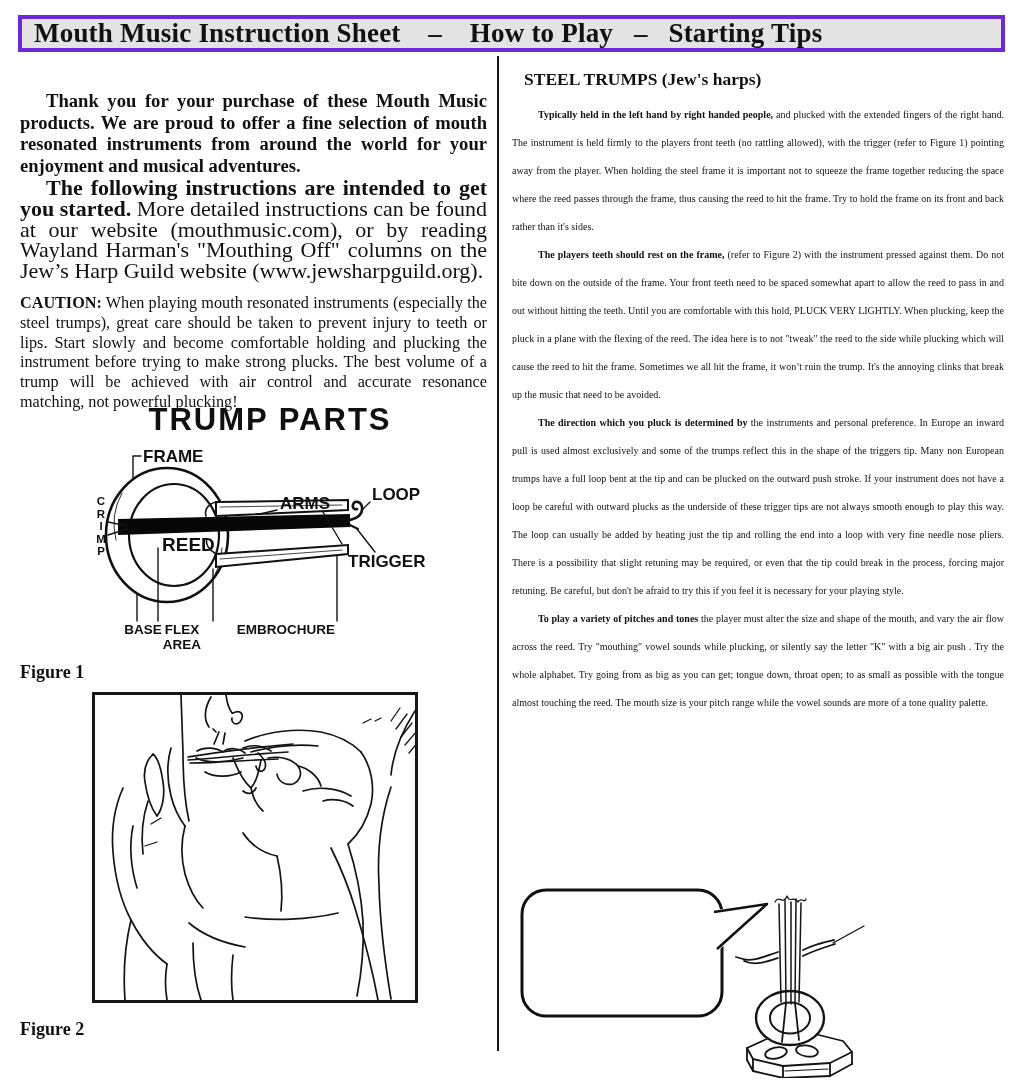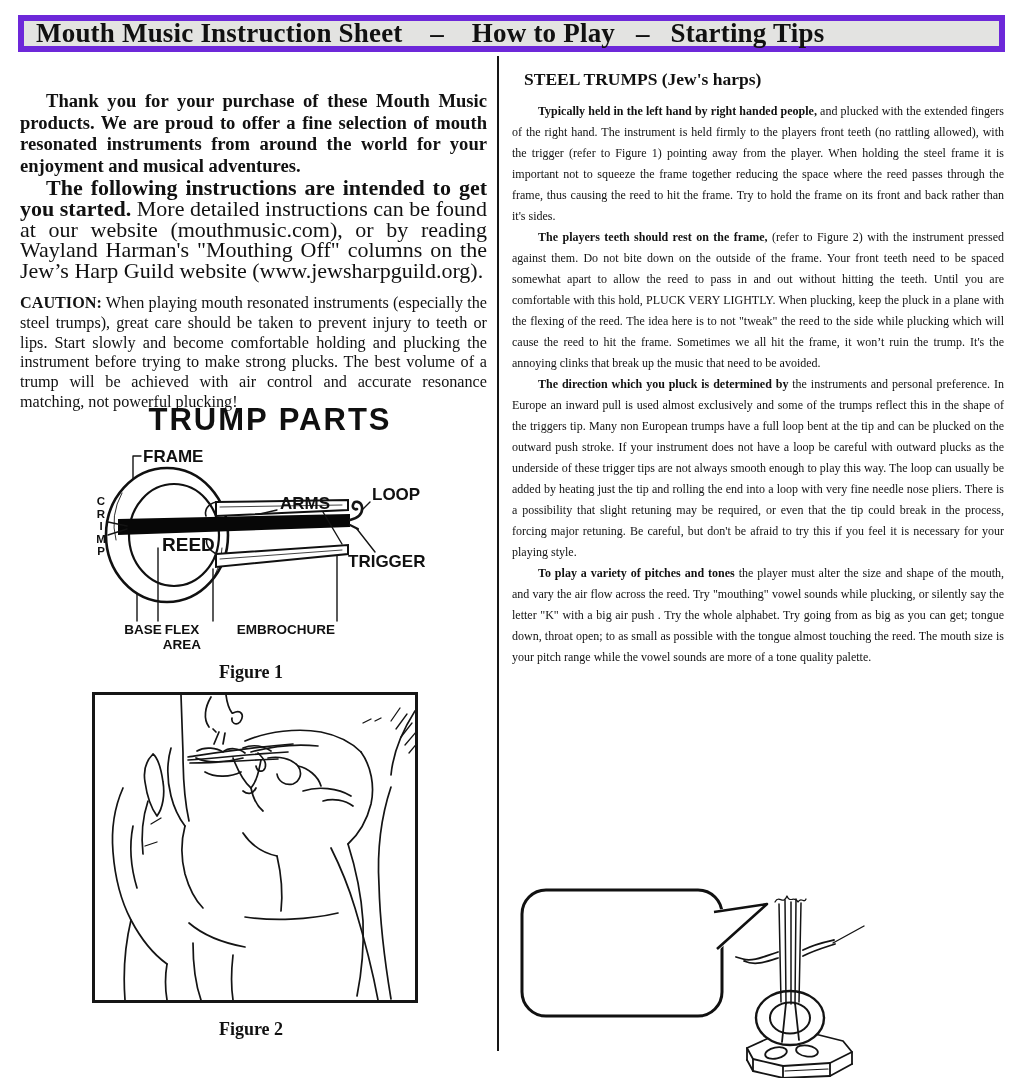--- a/index.html
+++ b/index.html
@@ -1,36 +1,36 @@
 <!DOCTYPE html>
 <html><head>
 <meta charset="utf-8">
 <style>
   html,body{margin:0;padding:0;background:#fff;}
   .page{position:relative;width:1020px;height:1080px;background:#fff;overflow:hidden;
         font-family:"Liberation Serif",serif;color:#111;}
   
   .header-box{position:absolute;left:18px;top:15px;width:987px;height:37px;box-sizing:border-box;
-        background:#e3e3e1;border:6px solid #6d28d9;display:flex;align-items:center;padding-left:12px;}
+        background:#e3e3e1;border:4px solid #6d28d9;display:flex;align-items:center;padding-left:12px;}
   .header-title{font-weight:bold;font-size:27px;white-space:pre;letter-spacing:.2px;}
   
   .divider{position:absolute;left:497px;top:56px;width:2px;height:995px;background:#161616;}
   .col-left{position:absolute;left:20px;top:57px;width:467px;}
   .col-right{position:absolute;left:512px;top:57px;width:492px;}
   p{margin:0;text-align:justify;}
   .indent{text-indent:26px;}
   .lead{font-weight:bold;}
   .intro{font-size:18.6px;line-height:21.5px;font-weight:bold;margin-top:33px;}
   .body-l{font-size:22px;line-height:20.8px;margin-top:2px;}
   .caution{font-size:16.2px;line-height:19.8px;margin-top:12px;}
   .rc-heading{margin:12px;font-size:17.5px;line-height:20px;font-weight:bold;}
-  .body-r{font-size:12px;line-height:21px;}
+  .body-r{font-size:10px;line-height:28px;}
   
   .trump-figure{position:absolute;left:70px;top:398px;}
-  .fig-caption{position:absolute;left:20px;width:462px;text-align:center;
+  .fig-caption{position:absolute;left:20px;width:462px;
         font-weight:bold;font-size:18px;}
   .fig1-cap{top:662px;}
   .fig2-cap{top:1019px;}
   .figure2-box{position:absolute;left:92px;top:692px;width:326px;height:311px;box-sizing:border-box;
         border:3px solid #161616;background:#fff;}
   
   .dlab{font-family:"Liberation Sans",sans-serif;font-weight:bold;fill:#101010;}
   
   .bubble-svg{position:absolute;left:518px;top:886px;}
   .bubble-text{position:absolute;left:546px;top:904px;width:170px;

